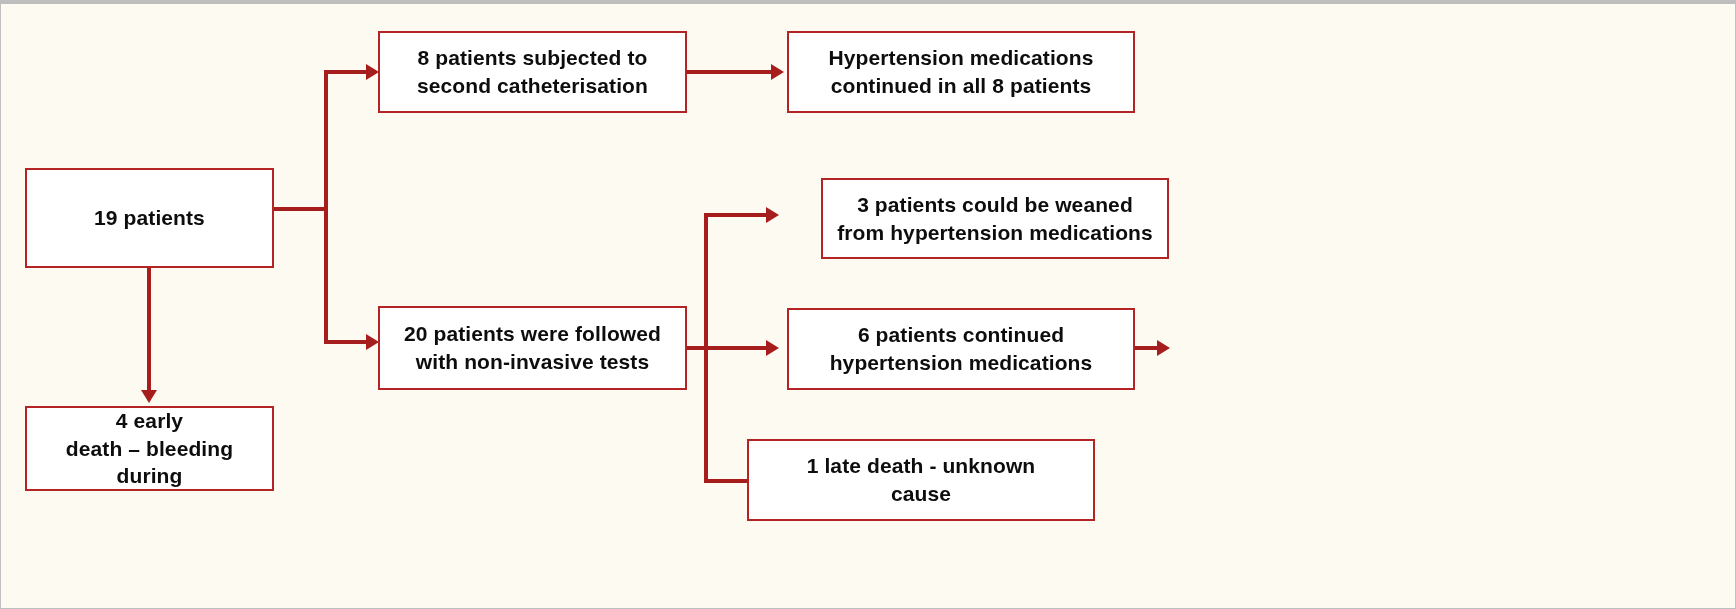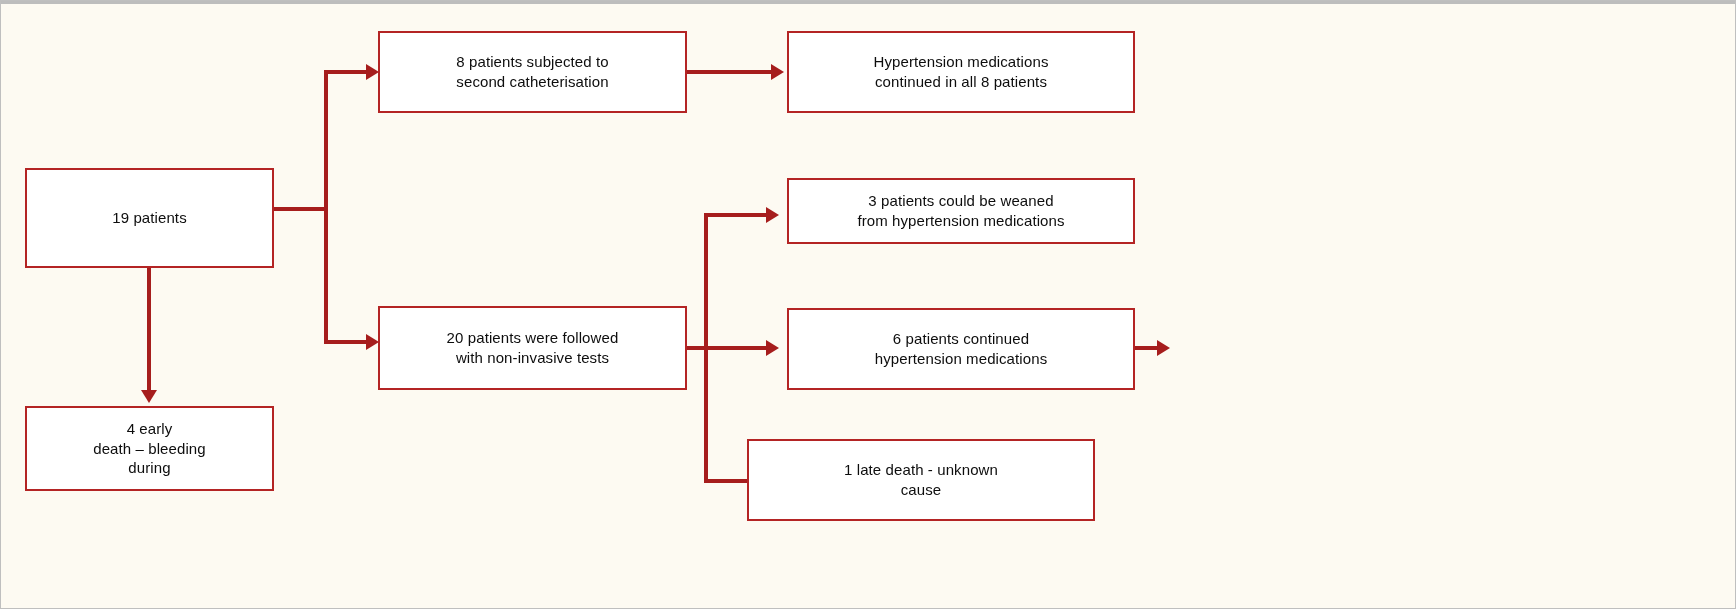--- a/index.html
+++ b/index.html
@@ -28,25 +28,26 @@
   .node {
     position: absolute;
     box-sizing: border-box;
     background: #ffffff;
     border: 2px solid #b42424;
     display: flex;
     align-items: center;
     justify-content: center;
     text-align: center;
     color: #0d0d0d;
-    font-size: 15px;
+    font-size: 21px;
     line-height: 1.32;
     letter-spacing: 0.1px;
     padding: 2px 6px;
     white-space: pre-line;
+    font-weight: bold;
   }
   .edge {
     position: absolute;
     background: #a61d1d;
   }
   .edge.h { height: 4px; }
   .edge.v { width: 4px; }
   .arrow {
     position: absolute;
     width: 0;
@@ -117,21 +118,21 @@
   <div class="node" style="left:377px; top:305px; width:309px; height:84px;">
     <span>20 patients were followed
 with non-invasive tests</span>
   </div>
 
   <div class="node" style="left:786px; top:30px; width:348px; height:82px;">
     <span>Hypertension medications
 continued in all 8 patients</span>
   </div>
 
-  <div class="node" style="left:786px; top:177px; width:348px; height:66px;">
+  <div class="node" style="left:820px; top:177px; width:348px; height:81px;">
     <span>3 patients could be weaned
 from hypertension medications</span>
   </div>
 
   <div class="node" style="left:786px; top:307px; width:348px; height:82px;">
     <span>6 patients continued
 hypertension medications</span>
   </div>
 
   <div class="node" style="left:746px; top:438px; width:348px; height:82px;">

